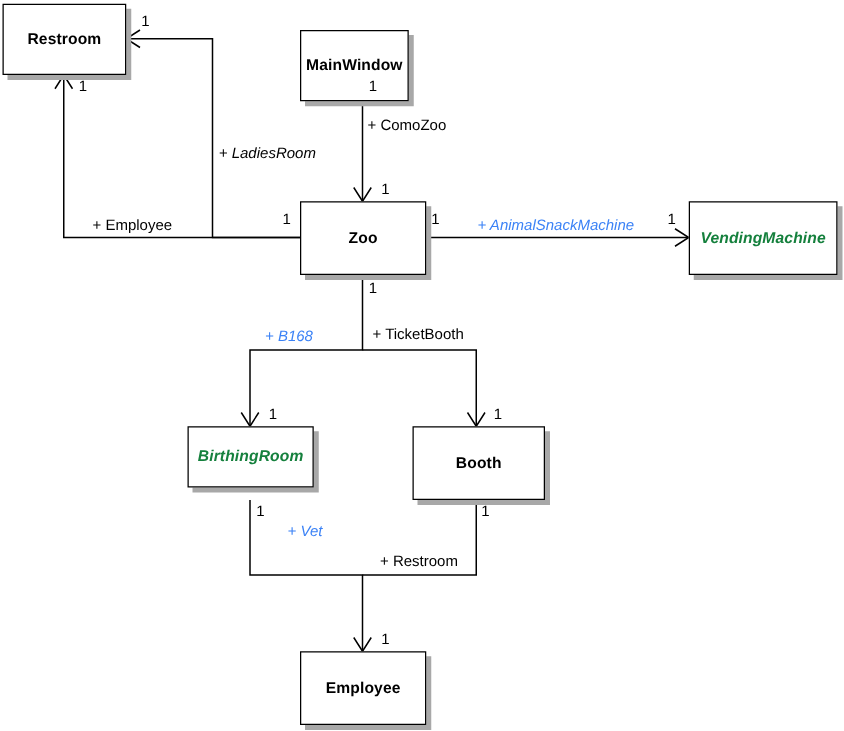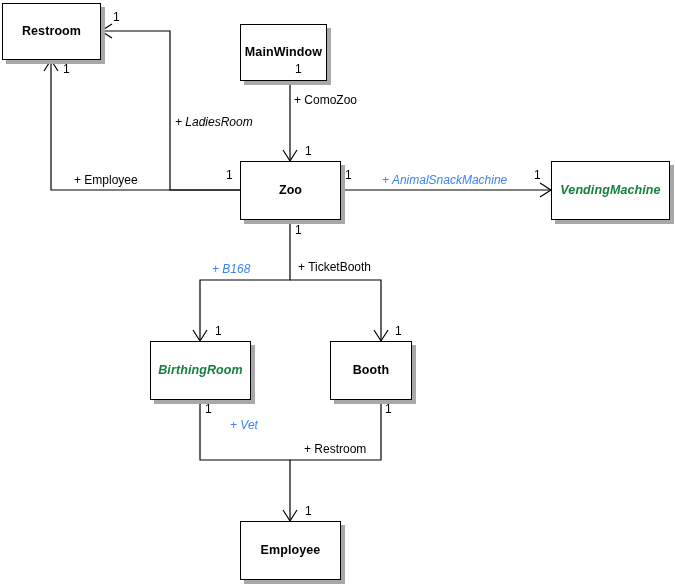--- a/index.html
+++ b/index.html
@@ -130,25 +130,25 @@
   </div>
 
   <div class="uml-class" style="left:240px; top:161px; width:101px; height:59px;">
     <span class="cls-name">Zoo</span>
   </div>
 
   <div class="uml-class abstract" style="left:551px; top:161px; width:119px; height:59px;">
     <span class="cls-name">VendingMachine</span>
   </div>
 
-  <div class="uml-class abstract" style="left:150px; top:341px; width:101px; height:59px;">
+  <div class="uml-class abstract" style="left:150px; top:341px; width:101px; height:49px;">
     <span class="cls-name">BirthingRoom</span>
   </div>
 
-  <div class="uml-class" style="left:330px; top:341px; width:82px; height:59px;">
+  <div class="uml-class" style="left:330px; top:341px; width:106px; height:59px;">
     <span class="cls-name">Booth</span>
   </div>
 
   <div class="uml-class" style="left:240px; top:521px; width:101px; height:59px;">
     <span class="cls-name">Employee</span>
   </div>
 
   <div class="edge-label" style="left:292px; top:93px;">+ ComoZoo</div>
 
   <div class="edge-label" style="left:173px; top:115px;font-style:italic;">+ LadiesRoom</div>

